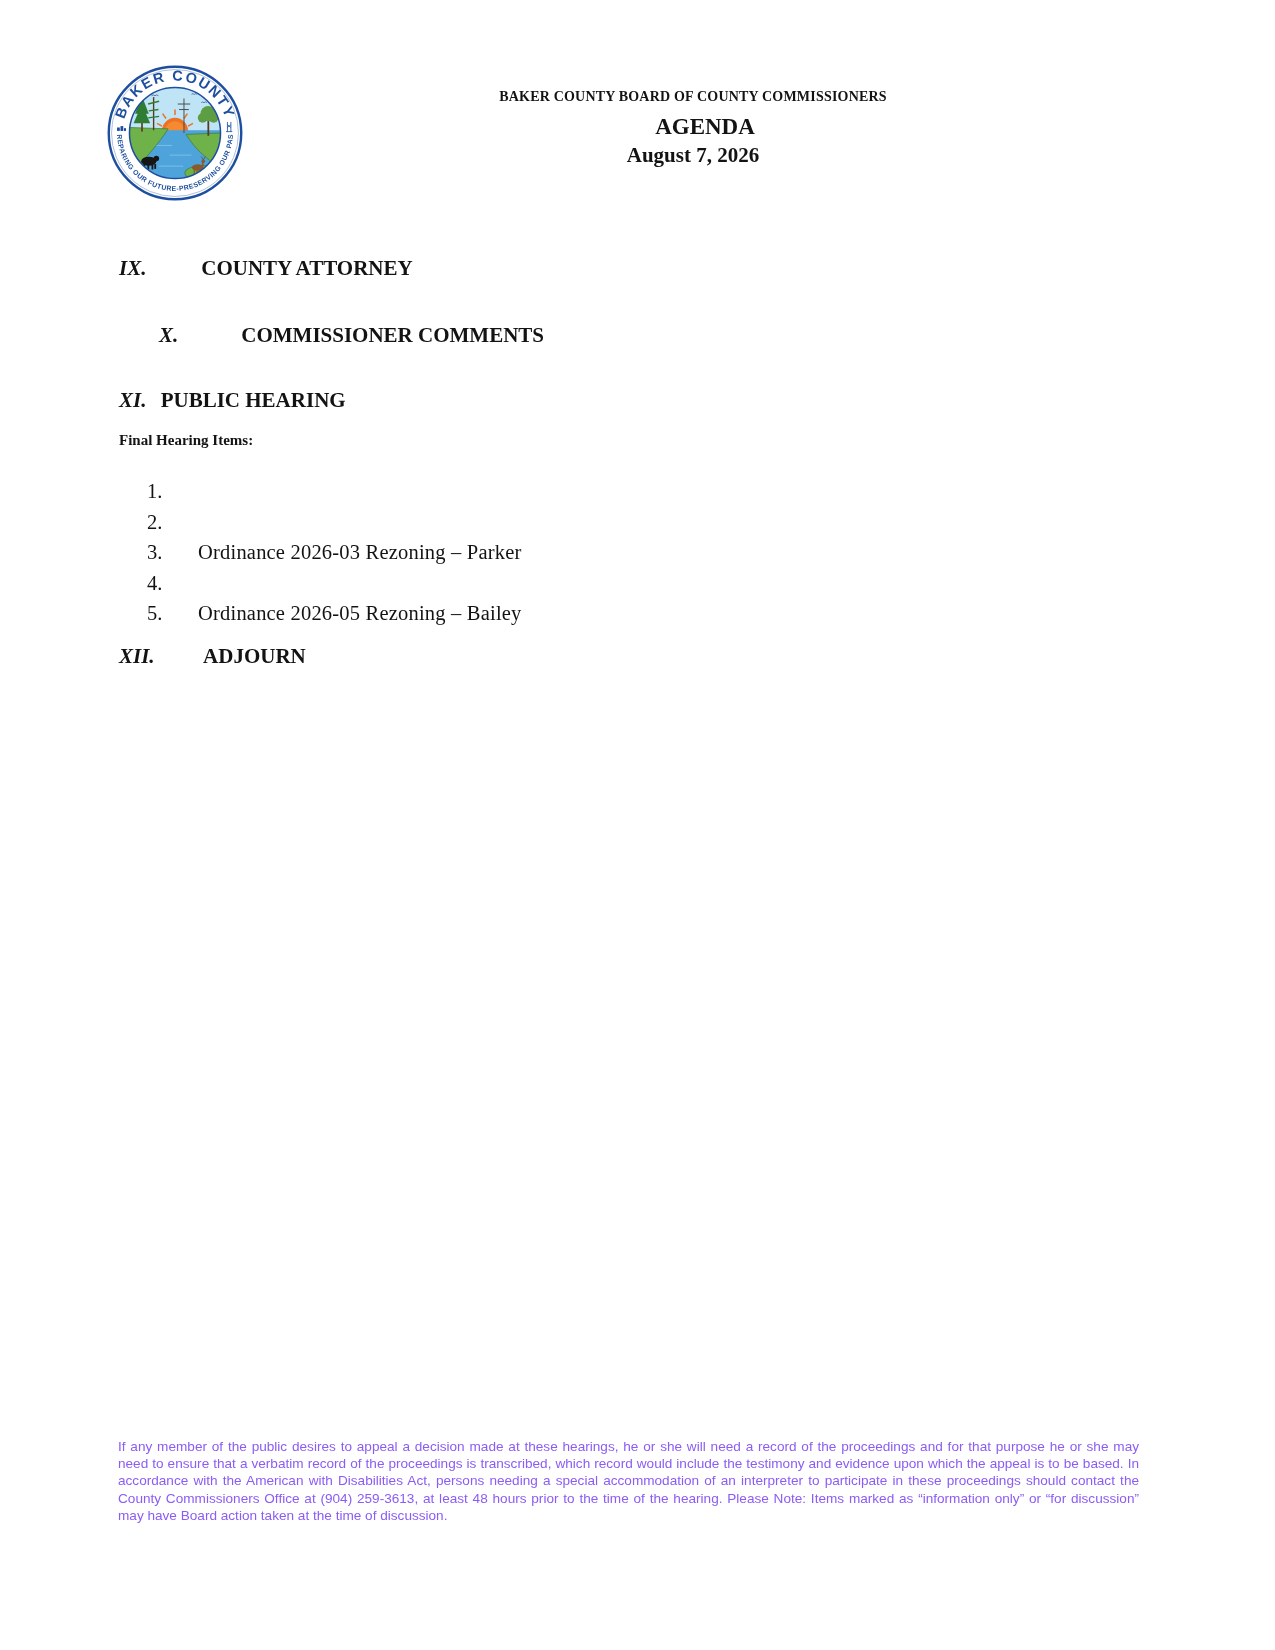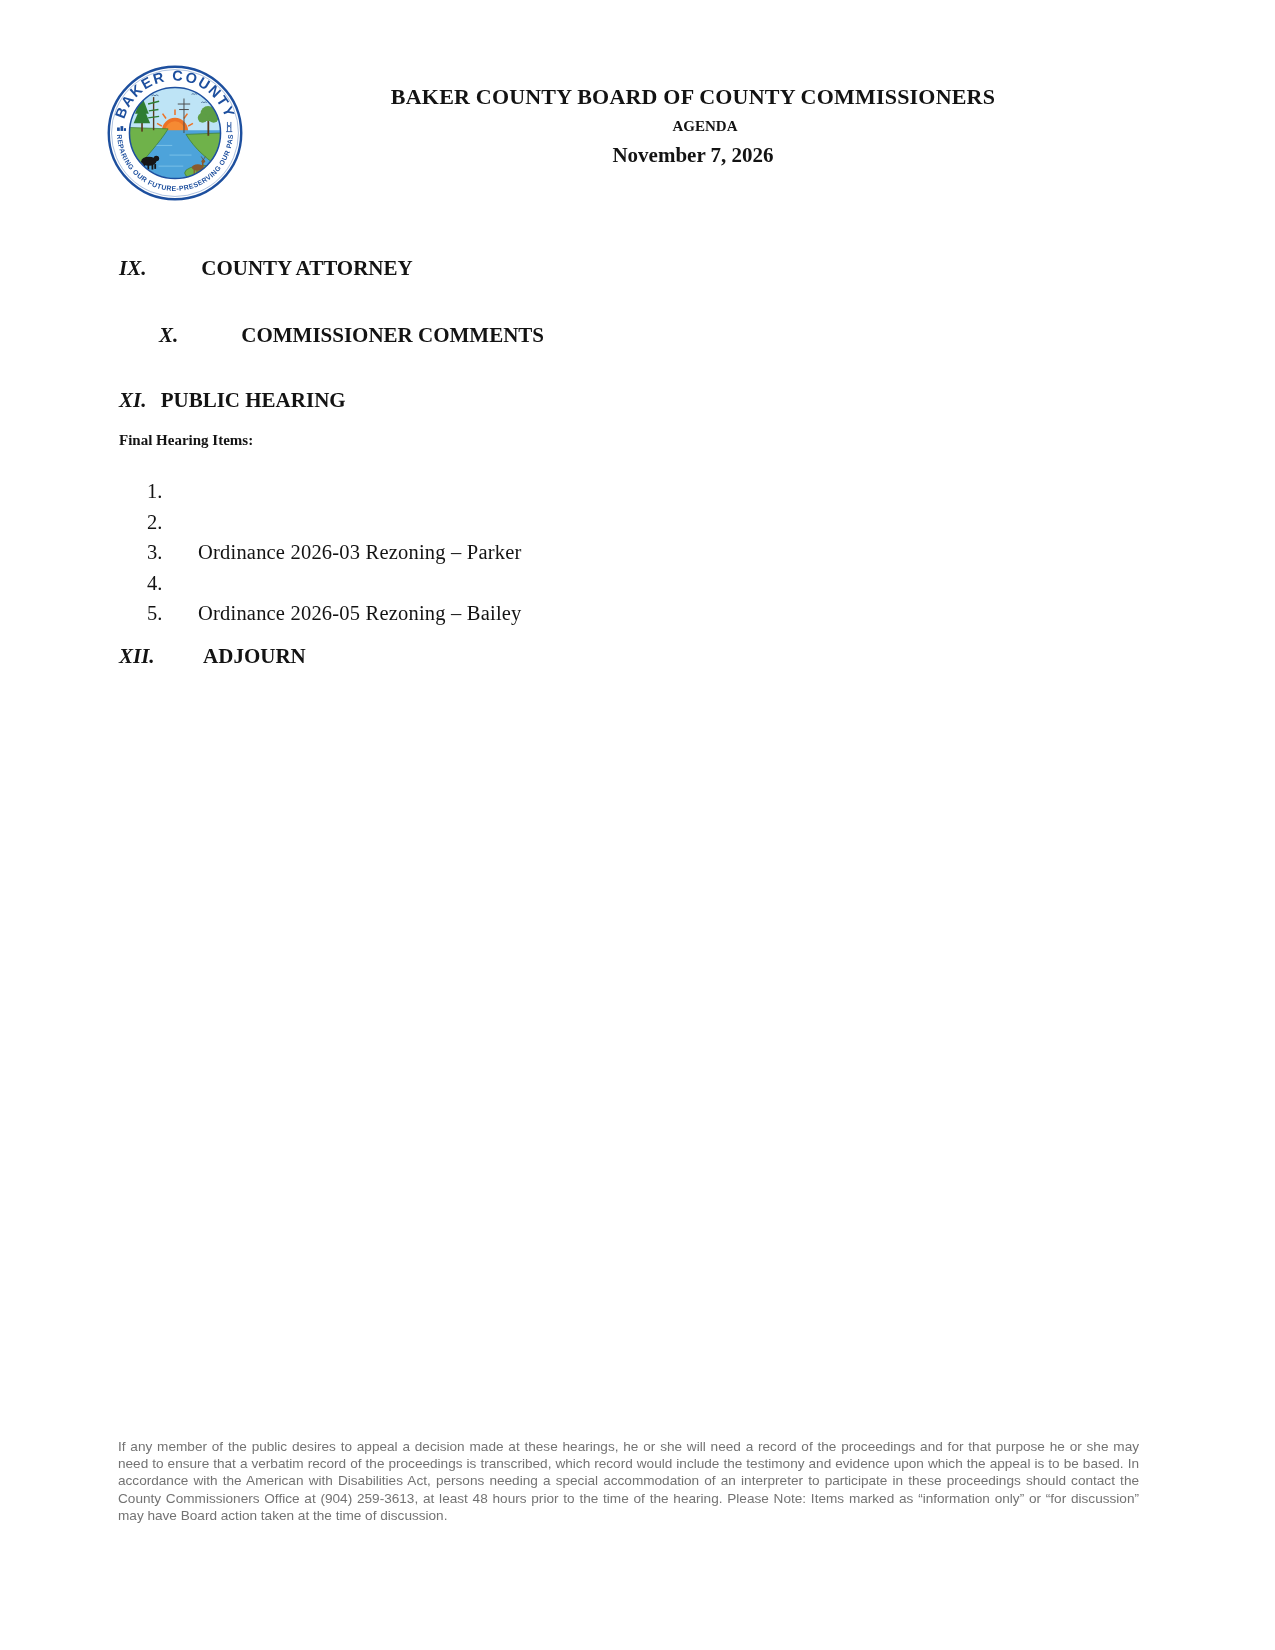--- a/index.html
+++ b/index.html
@@ -24,22 +24,22 @@
   .logo svg { width: 100%; height: 100%; display: block; }
 
   .header-text {
     position: absolute;
     left: 240px;
     top: 81px;
     width: 906px;
     text-align: center;
     font-weight: bold;
   }
-  .doc-title   { font-size: 22px; line-height: 31px; letter-spacing: 0.2px; }
-  .doc-subtitle{ font-size: 15px; line-height: 29px; padding-left: 24px; }
+  .doc-title   { font-size: 14px; line-height: 31px; letter-spacing: 0.2px; }
+  .doc-subtitle{ font-size: 23px; line-height: 29px; padding-left: 24px; }
   .doc-date    { font-size: 21px; line-height: 29px; }
 
   
   .section {
     position: absolute;
     left: 119px;
     font-weight: bold;
     font-size: 21px;
     white-space: nowrap;
   }
@@ -77,21 +77,21 @@
   .footer-note {
     position: absolute;
     left: 118px;
     top: 1438px;
     width: 1021px;
     margin: 0;
     font-family: "Liberation Sans", sans-serif;
     font-size: 13.6px;
     line-height: 17.2px;
     text-align: justify;
-    color: #737373;
+    color: #8b5cf6;
   }
 </style>
 </head>
 <body>
 
 <div class="page">
 
   <div class="logo">
     <svg viewBox="0 0 200 200">
       <defs>
@@ -212,21 +212,21 @@
       </text>
       <text font-family="Liberation Sans, sans-serif" font-weight="bold" font-size="10" fill="#1d4f9e" letter-spacing="0.6">
         <textPath href="#sealArcBottom" startOffset="50%" text-anchor="middle">PREPARING OUR FUTURE-PRESERVING OUR PAST</textPath>
       </text>
     </svg>
   </div>
 
   <div class="header-text">
     <div class="doc-title">BAKER COUNTY BOARD OF COUNTY COMMISSIONERS</div>
     <div class="doc-subtitle">AGENDA</div>
-    <div class="doc-date">November 7, 2026</div>
+    <div class="doc-date">August 7, 2026</div>
   </div>
 
   <div class="section sec-9">
     <span class="sec-num">IX.</span>
     <span class="sec-label">COUNTY ATTORNEY</span>
   </div>
 
   <div class="section sec-10">
     <span class="sec-num">X.</span>
     <span class="sec-label">COMMISSIONER COMMENTS</span>

